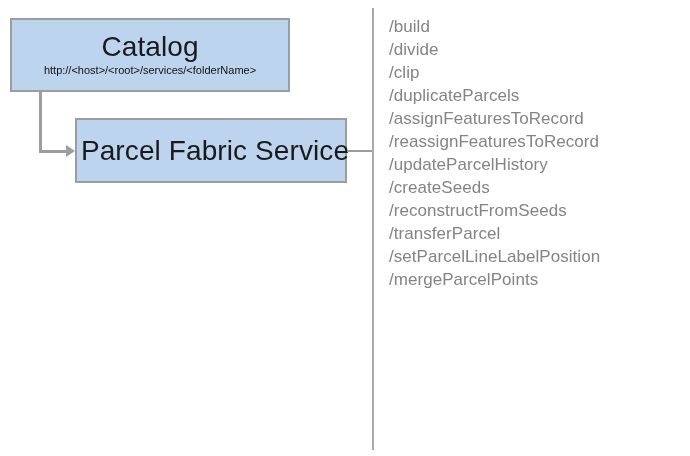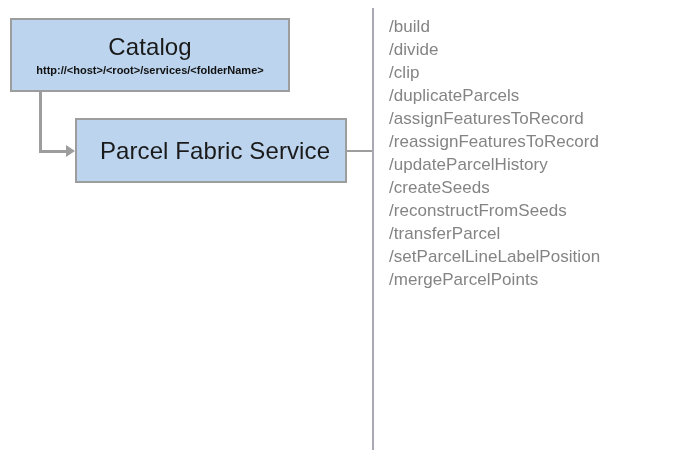--- a/index.html
+++ b/index.html
@@ -27,31 +27,31 @@
     background: #bcd4ee;
     border: 2px solid #9d9d9d;
     display: flex;
     flex-direction: column;
     align-items: center;
     justify-content: center;
     text-align: center;
     color: #000000;
   }
   .node .node-title {
-    font-size: 24px;
+    font-size: 28px;
     line-height: 24px;
     font-weight: 400;
     letter-spacing: 0.1px;
     color: #1a1a1a;
     white-space: nowrap;
   }
   .node .node-sub {
     font-size: 11px;
     line-height: 14px;
-    font-weight: 700;
+    font-weight: 400;
     color: #111111;
     white-space: nowrap;
     margin-top: 2px;
   }
 
   #node-catalog {
     left: 10px;
     top: 18px;
     width: 280px;
     height: 74px;

